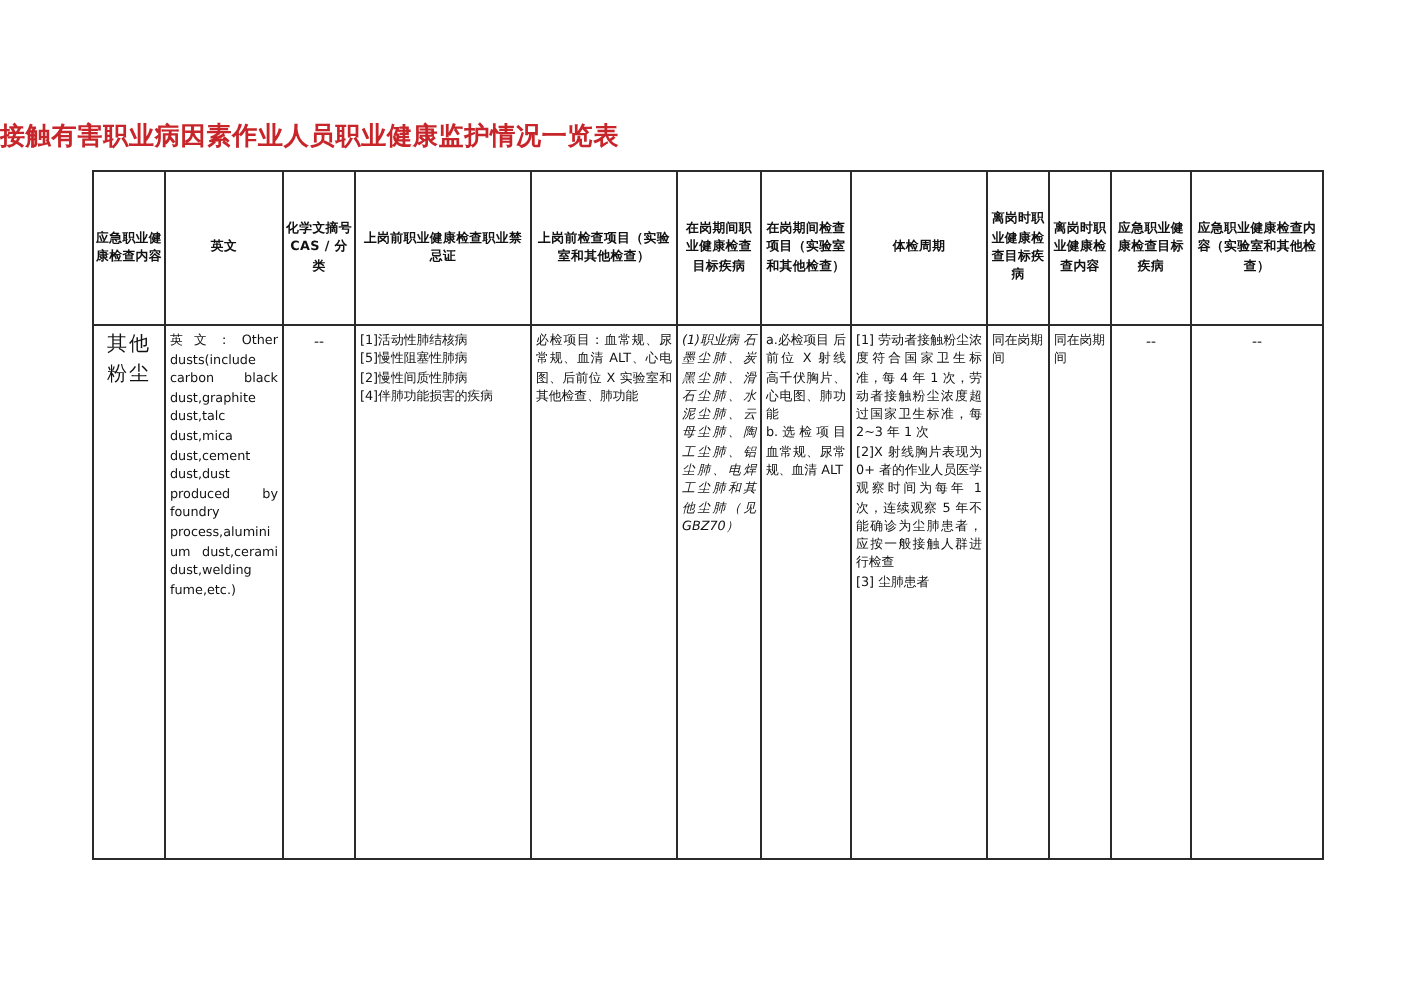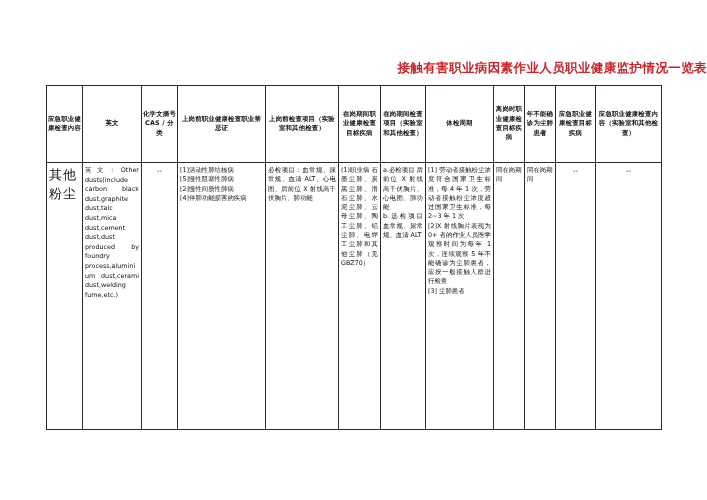--- a/index.html
+++ b/index.html
@@ -19,21 +19,21 @@
     width: 707px;
     height: 500px;
     box-sizing: border-box;
     padding: 0;
   }
   .doc-title {
     position: absolute;
     top: 60px;
     left: 0;
     width: 707px;
-    text-align: right;
+    text-align: left;
     color: #c8252a;
     font-size: 12.5px;
     font-weight: bold;
     letter-spacing: 0.4px;
   }
   .table-wrap {
     position: absolute;
     top: 85px;
     left: 46px;
     width: 615px;
@@ -80,38 +80,39 @@
 
   td.body-cell {
     height: 260px;
     font-size: 6.3px;
   }
   td.mid { vertical-align: middle; }
   td.just { text-align: justify; text-align-last: left; }
 
   .cell-name {
     display: block;
-    font-size: 13px;
+    text-align: center;
+    font-size: 10px;
     letter-spacing: 1px;
   }
   .dash {
     display: block;
     text-align: center;
     font-size: 7px;
   }
   .eng {
     display: block;
     text-align: justify;
     text-align-last: left;
     word-break: break-word;
     font-size: 6.4px;
     line-height: 1.5;
   }
   .list-line { display: block; }
-  .vcenter-pad2 { padding-top: 20px; }
+  .vcenter-pad2 { padding-top: 20px; font-style: italic; }
   .vcenter-pad3 { padding-top: 55px; }
 </style>
 </head>
 <body>
 
 <div class="page">
 
   <div class="doc-title">接触有害职业病因素作业人员职业健康监护情况一览表</div>
 
   <div class="table-wrap">
@@ -153,21 +154,21 @@
           <th>
               <span class="th-inner">在岗期间检查项目（实验室和其他检查）</span>
             </th>
           <th>
               <span class="th-inner">体检周期</span>
             </th>
           <th>
               <span class="th-inner">离岗时职业健康检查目标疾病</span>
             </th>
           <th>
-              <span class="th-inner">年不能确诊为尘肺患者</span>
+              <span class="th-inner">离岗时职业健康检查内容</span>
             </th>
           <th>
               <span class="th-inner">应急职业健康检查目标疾病</span>
             </th>
           <th>
               <span class="th-inner">应急职业健康检查内容（实验室和其他检查）</span>
             </th>
         </tr>
       </thead>
       <tbody>
@@ -178,21 +179,21 @@
           <td class="body-cell mid">
             <span class="eng">英文：Other dusts(include carbon black dust,graphite dust,talc dust,mica dust,cement dust,dust produced by foundry process,aluminium dust,cerami dust,welding fume,etc.)</span>
           </td>
           <td class="body-cell mid">
             <span class="dash">--</span>
           </td>
           <td class="body-cell mid">
             <span class="pre"><span class="list-line">[1]活动性肺结核病</span><span class="list-line">[5]慢性阻塞性肺病</span><span class="list-line">[2]慢性间质性肺病</span><span class="list-line">[4]伴肺功能损害的疾病</span></span>
           </td>
           <td class="body-cell mid just">
-            <span>必检项目：血常规、尿常规、血清 ALT、心电图、后前位 X 射线高千伏胸片、肺功能</span>
+            <span>必检项目：血常规、尿常规、血清 ALT、心电图、后前位 X 实验室和其他检查、肺功能</span>
           </td>
           <td class="body-cell just vcenter-pad2">
             <span>(1)职业病 石墨尘肺、炭黑尘肺、滑石尘肺、水泥尘肺、云母尘肺、陶工尘肺、铝尘肺、电焊工尘肺和其他尘肺（见 GBZ70）</span>
           </td>
           <td class="body-cell just vcenter-pad3">
             <span class="pre"><span class="list-line">a.必检项目 后前位 X 射线高千伏胸片、心电图、肺功能</span><span class="list-line">b.选检项目 血常规、尿常规、血清 ALT</span></span>
           </td>
           <td class="body-cell just">
             <span class="pre"><span class="list-line">[1] 劳动者接触粉尘浓度符合国家卫生标准，每 4 年 1 次，劳动者接触粉尘浓度超过国家卫生标准，每 2~3 年 1 次</span><span class="list-line">[2]X 射线胸片表现为 0+ 者的作业人员医学观察时间为每年 1 次，连续观察 5 年不能确诊为尘肺患者，应按一般接触人群进行检查</span><span class="list-line">[3] 尘肺患者</span></span>
           </td>

